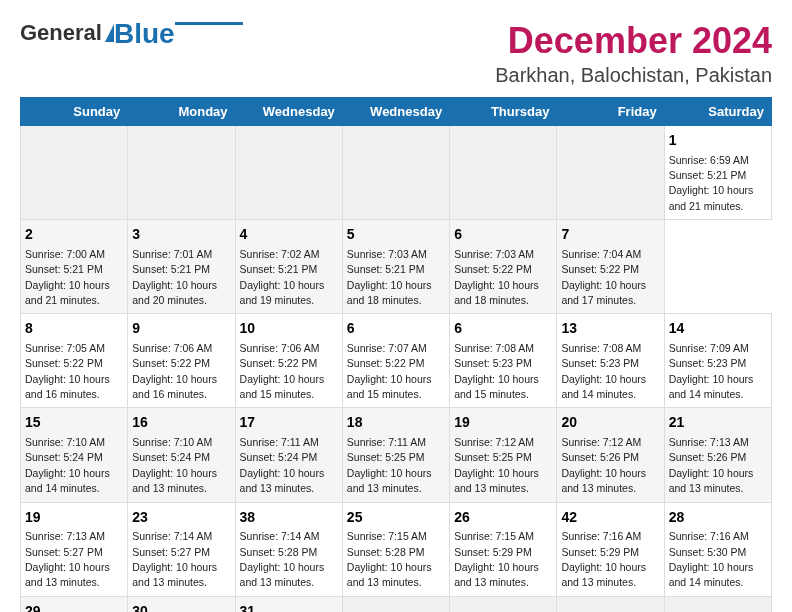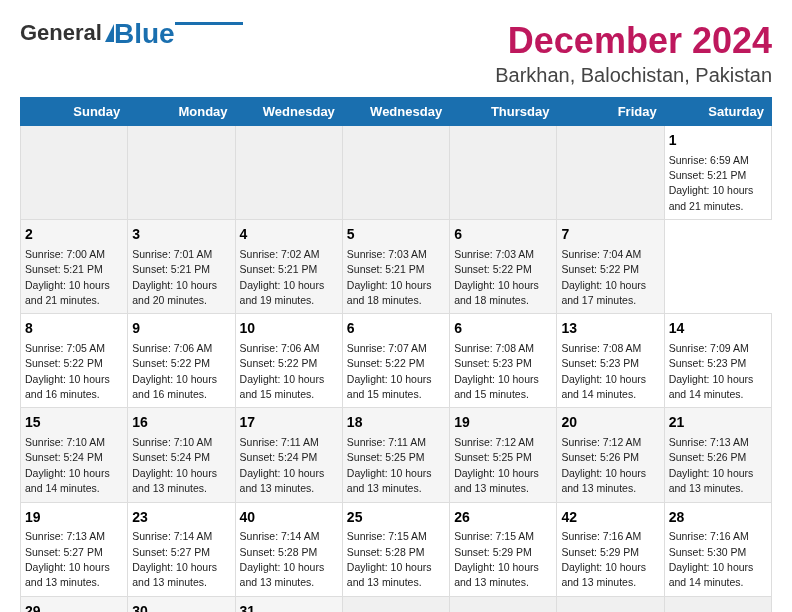--- a/index.html
+++ b/index.html
@@ -145,21 +145,21 @@
         <td><span class="day-num">16</span><span class="day-info">Sunrise: 7:10 AM<br>Sunset: 5:24 PM<br>Daylight: 10 hours and 13 minutes.</span></td>
         <td><span class="day-num">17</span><span class="day-info">Sunrise: 7:11 AM<br>Sunset: 5:24 PM<br>Daylight: 10 hours and 13 minutes.</span></td>
         <td><span class="day-num">18</span><span class="day-info">Sunrise: 7:11 AM<br>Sunset: 5:25 PM<br>Daylight: 10 hours and 13 minutes.</span></td>
         <td><span class="day-num">19</span><span class="day-info">Sunrise: 7:12 AM<br>Sunset: 5:25 PM<br>Daylight: 10 hours and 13 minutes.</span></td>
         <td><span class="day-num">20</span><span class="day-info">Sunrise: 7:12 AM<br>Sunset: 5:26 PM<br>Daylight: 10 hours and 13 minutes.</span></td>
         <td><span class="day-num">21</span><span class="day-info">Sunrise: 7:13 AM<br>Sunset: 5:26 PM<br>Daylight: 10 hours and 13 minutes.</span></td>
       </tr>
       <tr>
         <td><span class="day-num">19</span><span class="day-info">Sunrise: 7:13 AM<br>Sunset: 5:27 PM<br>Daylight: 10 hours and 13 minutes.</span></td>
         <td><span class="day-num">23</span><span class="day-info">Sunrise: 7:14 AM<br>Sunset: 5:27 PM<br>Daylight: 10 hours and 13 minutes.</span></td>
-        <td><span class="day-num">40</span><span class="day-info">Sunrise: 7:14 AM<br>Sunset: 5:28 PM<br>Daylight: 10 hours and 13 minutes.</span></td>
+        <td><span class="day-num">38</span><span class="day-info">Sunrise: 7:14 AM<br>Sunset: 5:28 PM<br>Daylight: 10 hours and 13 minutes.</span></td>
         <td><span class="day-num">25</span><span class="day-info">Sunrise: 7:15 AM<br>Sunset: 5:28 PM<br>Daylight: 10 hours and 13 minutes.</span></td>
         <td><span class="day-num">26</span><span class="day-info">Sunrise: 7:15 AM<br>Sunset: 5:29 PM<br>Daylight: 10 hours and 13 minutes.</span></td>
         <td><span class="day-num">42</span><span class="day-info">Sunrise: 7:16 AM<br>Sunset: 5:29 PM<br>Daylight: 10 hours and 13 minutes.</span></td>
         <td><span class="day-num">28</span><span class="day-info">Sunrise: 7:16 AM<br>Sunset: 5:30 PM<br>Daylight: 10 hours and 14 minutes.</span></td>
       </tr>
       <tr>
         <td>
           <span class="day-num">29</span>
         </td>
         <td>

